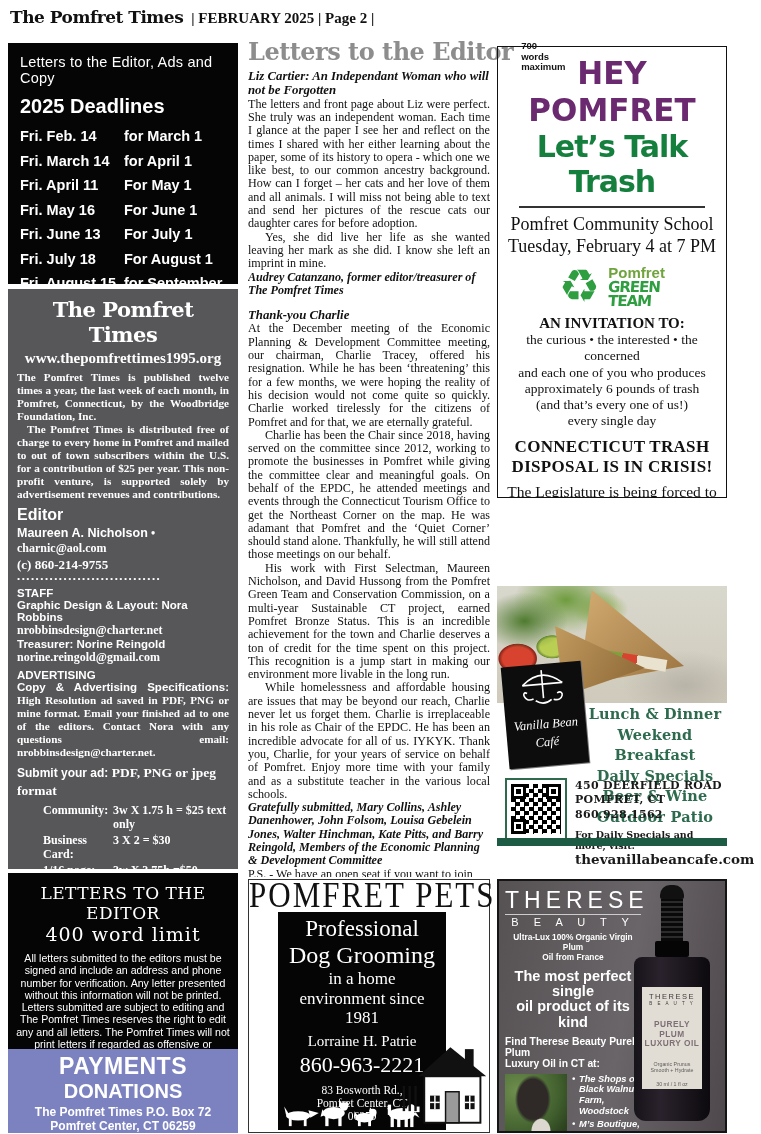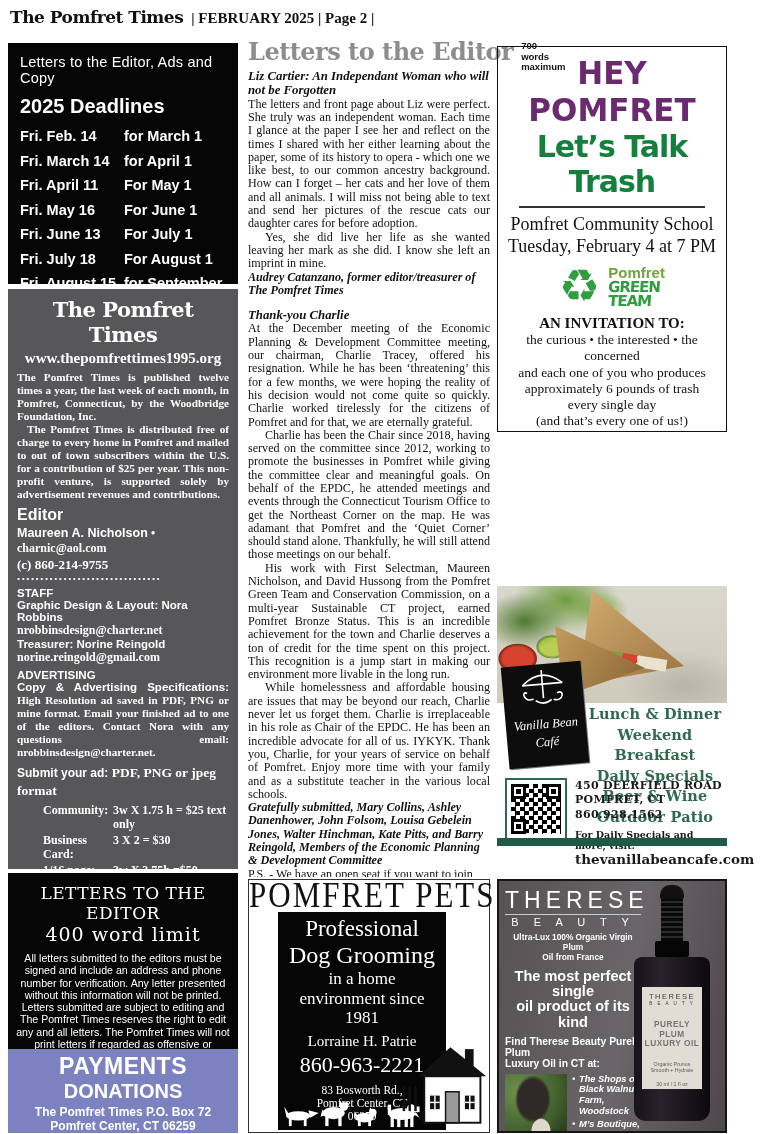--- a/index.html
+++ b/index.html
@@ -91,21 +91,21 @@
   .pb-1 { font-size:23px; }
   .pb-2 { font-size:24px; }
   .pb-3 { font-size:17px; line-height:1.15; }
   .pb-name { font-size:15px; margin-top:5px; }
   .pb-phone { font-size:22px; margin-top:2px; }
   .pb-addr { font-size:11.5px; line-height:1.15; margin-top:6px; }
   .dogs { position:absolute; left:4px; bottom:2px; width:150px; height:28px; }
   .house { position:absolute; left:152px; top:158px; width:92px; height:92px; background:transparent; }
 
   
-  .trash-ad { position:absolute; left:497px; top:45px; width:230px; height:386px;
+  .trash-ad { position:absolute; left:497px; top:45px; width:230px; height:452px;
               border:1.5px solid #111; text-align:center; padding-top:8px; overflow:hidden; }
   .ta-t1 { font-family:"DejaVu Sans", sans-serif; font-weight:bold; font-size:31px;
            color:#6b2a70; letter-spacing:0px; transform:scaleY(1.05); }
   .ta-t2 { font-family:"DejaVu Sans", sans-serif; font-weight:bold; font-size:30px;
            color:#15803d; letter-spacing:-1px; margin-top:2px; }
   .ta-hr { width:82%; border-top:2px solid #333; margin:7px auto 6px; }
   .ta-venue { font-size:18px; line-height:1.2; }
   .ta-logo-row { display:flex; justify-content:center; align-items:center; gap:8px; margin:6px 0 2px; }
   .recycle { font-family:"DejaVu Sans", sans-serif; font-size:46px; line-height:1; color:#2e9e41; }
   .gt-pomfret { font-family:"Liberation Sans", sans-serif; font-weight:bold; font-size:15px; color:#6fa33c; text-align:left; }
@@ -376,22 +376,22 @@
       <span>
         <div class="gt-pomfret">Pomfret</div>
         <div class="gt-green">GREEN</div>
         <div class="gt-green">TEAM</div>
       </span>
     </div>
     <div class="ta-inv-label">AN INVITATION TO:</div>
     <div class="ta-inv">the curious • the interested • the concerned</div>
     <div class="ta-inv">and each one of you who produces</div>
     <div class="ta-inv">approximately 6 pounds of trash</div>
+    <div class="ta-inv">(and that’s every one of us!)</div>
     <div class="ta-inv">every single day</div>
-    <div class="ta-inv">(and that’s every one of us!)</div>
     <div class="ta-crisis">CONNECTICUT TRASH</div>
     <div class="ta-crisis" style="margin-top:0;">DISPOSAL IS IN CRISIS!</div>
     <div class="ta-leg">The Legislature is being forced to reckon with it! You need to know the facts and we’d like to have your input!</div>
 
   </section>
 
   <section class="cafe-ad">
     <div class="sandwich">
       <div class="bread1"></div>
       <div class="fill1"></div>

